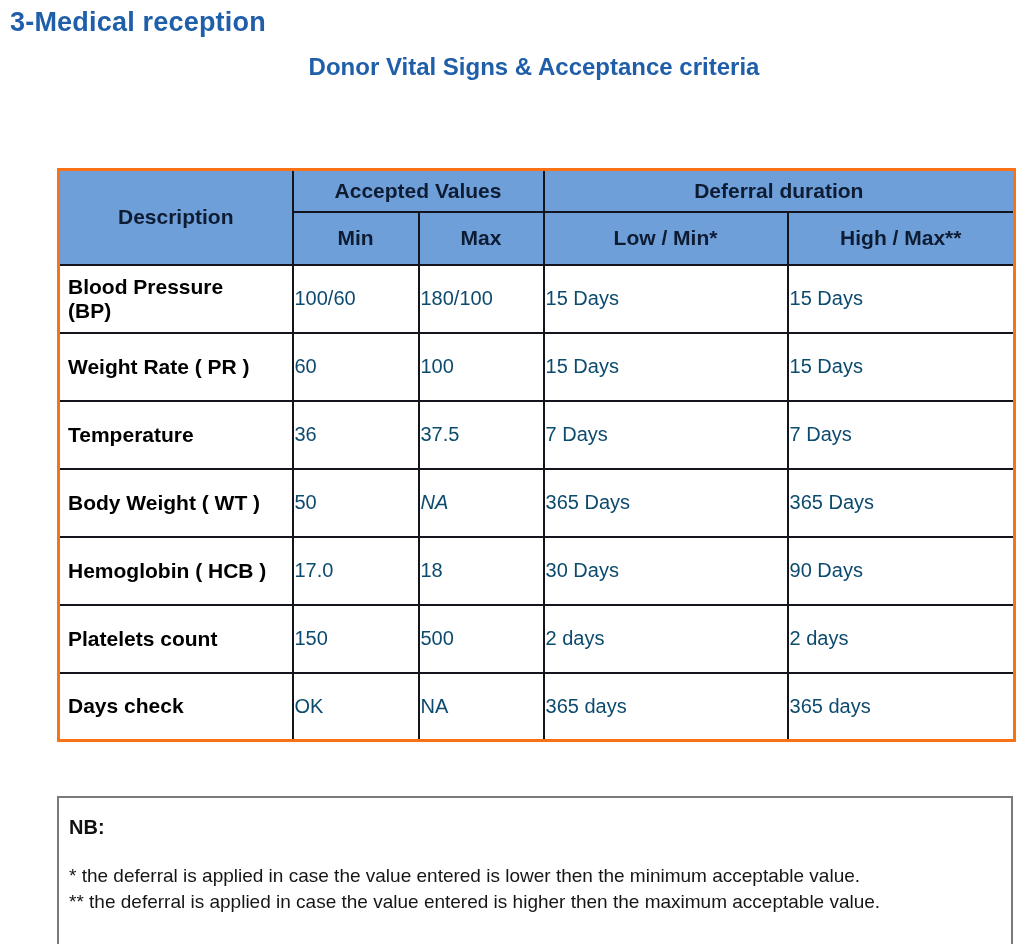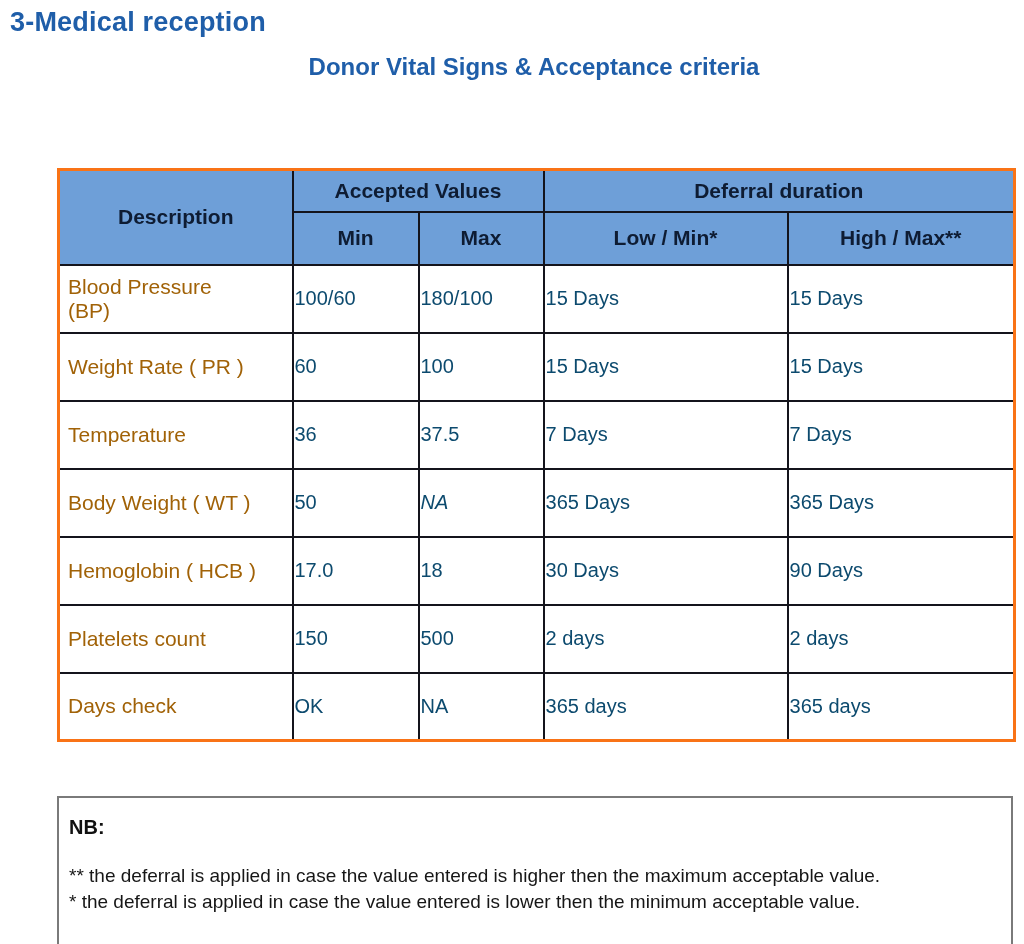--- a/index.html
+++ b/index.html
@@ -51,27 +51,27 @@
     font-size: 21px;
     font-weight: bold;
     text-align: center;
     vertical-align: middle;
     padding: 0;
   }
   tr.hdr-top { height: 42px; }
   tr.hdr-sub { height: 53px; }
   tr.data-row { height: 68px; }
   td.desc {
-    font-weight: normal;
+    font-weight: bold;
     font-size: 21px;
     text-align: left;
     vertical-align: middle;
     padding-left: 8px;
     white-space: pre-line;
-    color: #a16207;
+    color: #000000;
   }
   td.val {
     font-size: 20px;
     vertical-align: middle;
     color: #0c4a6e;
     font-weight: normal;
   }
   td.val.na-italic { font-style: italic; }
   
   col.c-desc { width: 234px; }
@@ -179,18 +179,18 @@
         <td class="val">NA</td>
         <td class="val">365 days</td>
         <td class="val">365 days</td>
       </tr>
     </tbody>
   </table>
 
   <div class="notes-box">
     <div class="notes-label">NB:</div>
     <div class="notes-lines">
+      <div>* the deferral is applied in case the value entered is lower then the minimum acceptable value.</div>
       <div>** the deferral is applied in case the value entered is higher then the maximum acceptable value.</div>
-      <div>* the deferral is applied in case the value entered is lower then the minimum acceptable value.</div>
     </div>
   </div>
 
 </div>
 
 </body></html>

